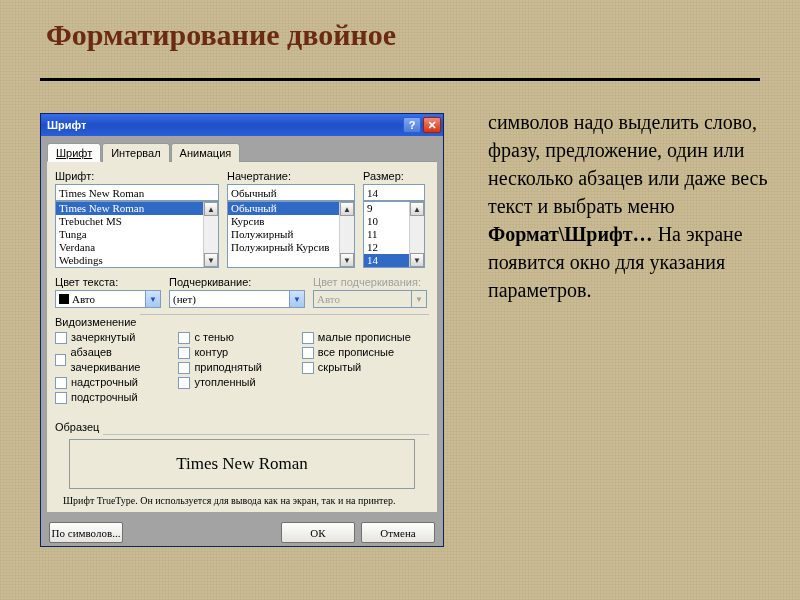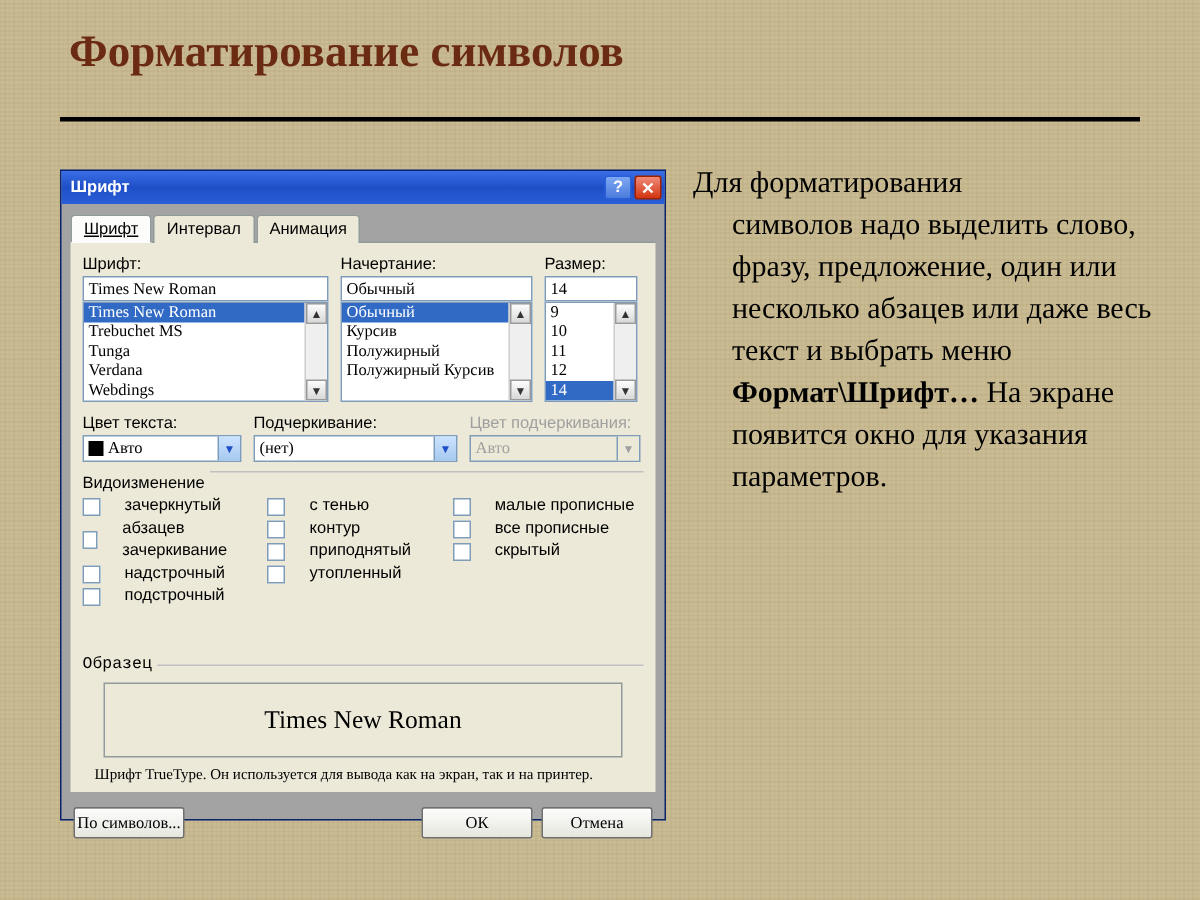--- a/index.html
+++ b/index.html
@@ -91,21 +91,21 @@
     font-size: 8px; color:#1f4fc7;
   }
   .swatch { width: 10px; height: 10px; background:#000; display:inline-block; }
   .disabled-lbl { color: #a0a0a0; }
   .combo.disabled { background:#ece9d8; color:#a0a0a0; }
   .combo.disabled .dd { background:#ece9d8; color:#a0a0a0; }
   .group-title { margin-top: 8px; margin-bottom: 2px; }
   .hr { flex:1; border-top:1px solid #c0c0c0; margin-left:4px; margin-top:6px;}
   .check-row { display:flex; }
   .check-col { width: 33%; display:flex; flex-direction:column; gap:0; }
-  .chk { display:flex; align-items:center; gap:16px; line-height:15px;}
+  .chk { display:flex; align-items:center; gap:4px; line-height:15px;}
   .chkbox { width:12px;height:12px;border:1px solid #7f9db9;background:#fff;}
   .sample-box {
     margin: 4px 14px 4px 14px; height: 50px; border:1px solid #919b9c;
     display:flex;align-items:center;justify-content:center;
     font: 17px 'Times New Roman', serif; background:#ece9d8;
   }
   .hint { font: 10px Tahoma; padding: 2px 8px; }
   .btnbar { display:flex; gap:6px; padding: 4px 8px 8px 8px; }
   .btnbar .spacer { flex:1; }
   .winbtn {
@@ -117,25 +117,24 @@
     position: absolute; top: 108px; left: 462px; width: 310px;
     font: 20px Georgia, 'Times New Roman', serif; color: #000;
     line-height: 1.4;
   }
   .desc .ind { margin-left: 26px; display:block; }
   .desc .bold { font-weight: bold; }
 </style>
 </head>
 <body>
 
-<div class="slide-title">Форматирование символов</div>
+<div class="slide-title">Форматирование двойное</div>
 <div class="slide-rule"></div>
 
 <div class="desc">
-  <span>Для форматирования</span>
   <span class="ind">
     <span>символов надо выделить слово, фразу, предложение, один или несколько абзацев или даже весь текст и выбрать меню </span>
     <span class="bold">Формат\Шрифт…</span>
     <span> На экране появится окно для указания параметров.</span>
   </span>
 </div>
 
 <div class="dialog">
   <div class="titlebar">
     <span class="ttl">Шрифт</span>
@@ -283,21 +282,21 @@
             <span class="chkbox"></span>
             <span>все прописные</span>
           </label>
         <label class="chk">
             <span class="chkbox"></span>
             <span>скрытый</span>
           </label>
       </div>
     </div>
 
-    <div style="display:flex;align-items:center;margin-top:24px;font-family:Liberation Mono, monospace;">
+    <div style="display:flex;align-items:flex-end;margin-top:8px;">
       <span class="group-title">Образец</span>
       <span class="hr"></span>
     </div>
     <div class="sample-box">Times New Roman</div>
     <div class="hint">Шрифт TrueType. Он используется для вывода как на экран, так и на принтер.</div>
   </div>
 
   <div class="btnbar">
     <button class="winbtn">По символов...</button>
     <span class="spacer"></span>

